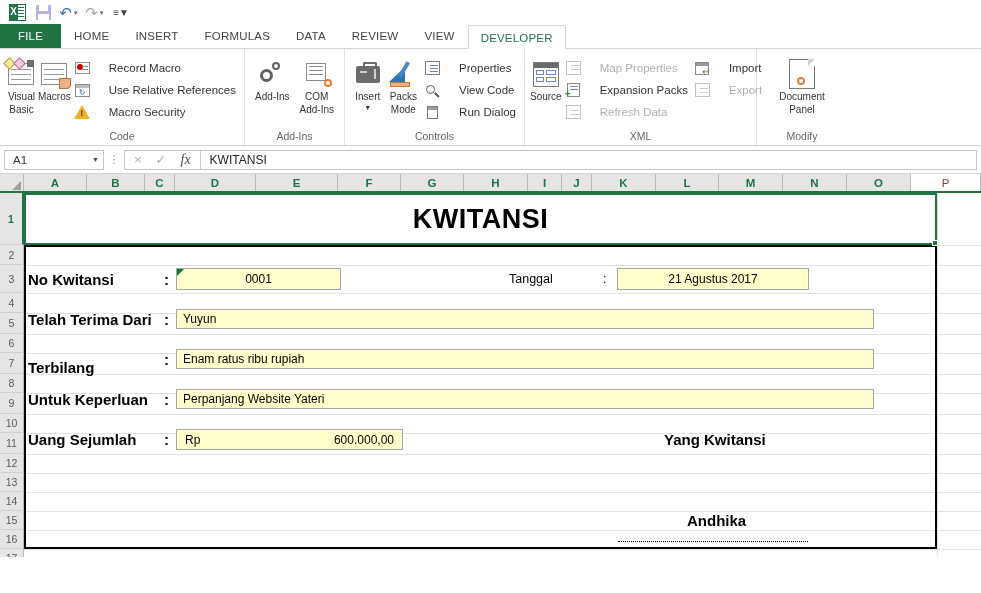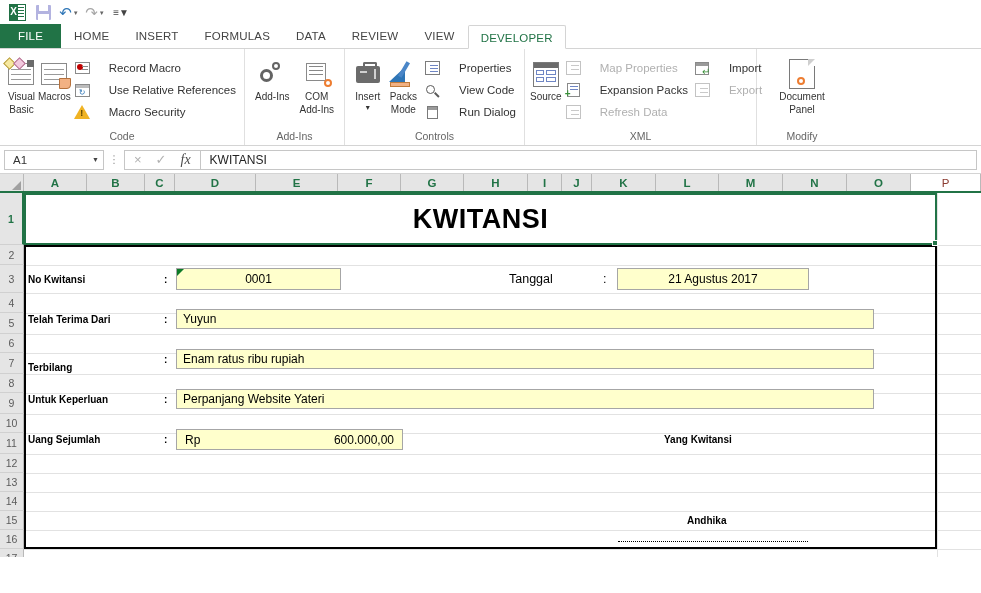--- a/index.html
+++ b/index.html
@@ -251,21 +251,21 @@
   .titlecell {
     position: absolute; border: 2px solid #217346; background: #fff;
     display: flex; align-items: center; justify-content: center;
   }
   .titlecell .txt { font-size: 27px; font-weight: bold; color: #000; letter-spacing: .5px; }
   .selhandle {
     position: absolute; width: 6px; height: 6px; background: #217346;
     border: 1px solid #fff;
   }
 
-  .lbl-b { font-size: 10px; font-weight: bold; color: #000; white-space: nowrap; }
+  .lbl-b { font-size: 15px; font-weight: bold; color: #000; white-space: nowrap; }
   .lbl-n { font-size: 12.5px; color: #000; white-space: nowrap; }
 
   .field {
     position: absolute; background: #ffffcc; border: 1px solid #a6a6a6;
     display: flex; align-items: center;
     font-size: 12px; color: #000;
   }
   .field.center { justify-content: center; }
   .field .errtri {
     position: absolute; left: 0; top: 0; width: 0; height: 0;

